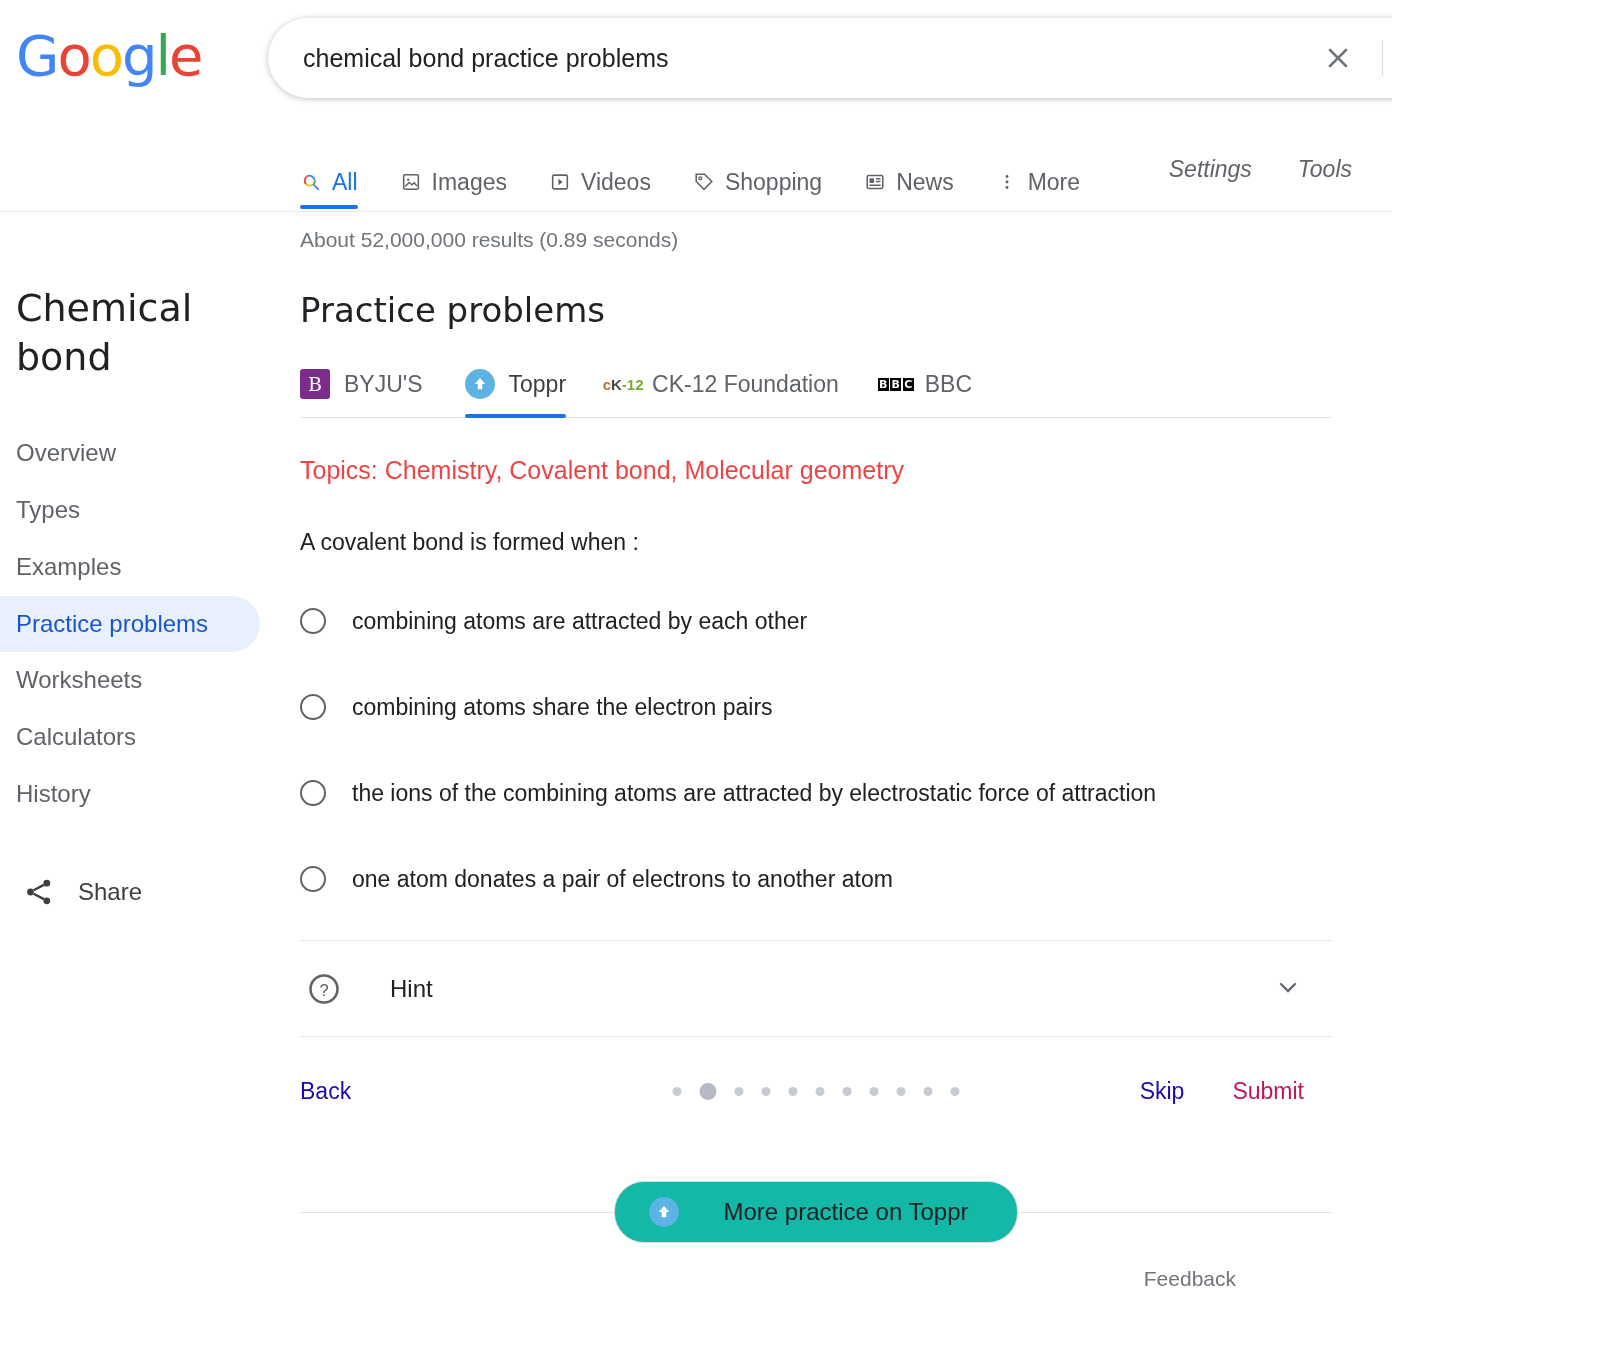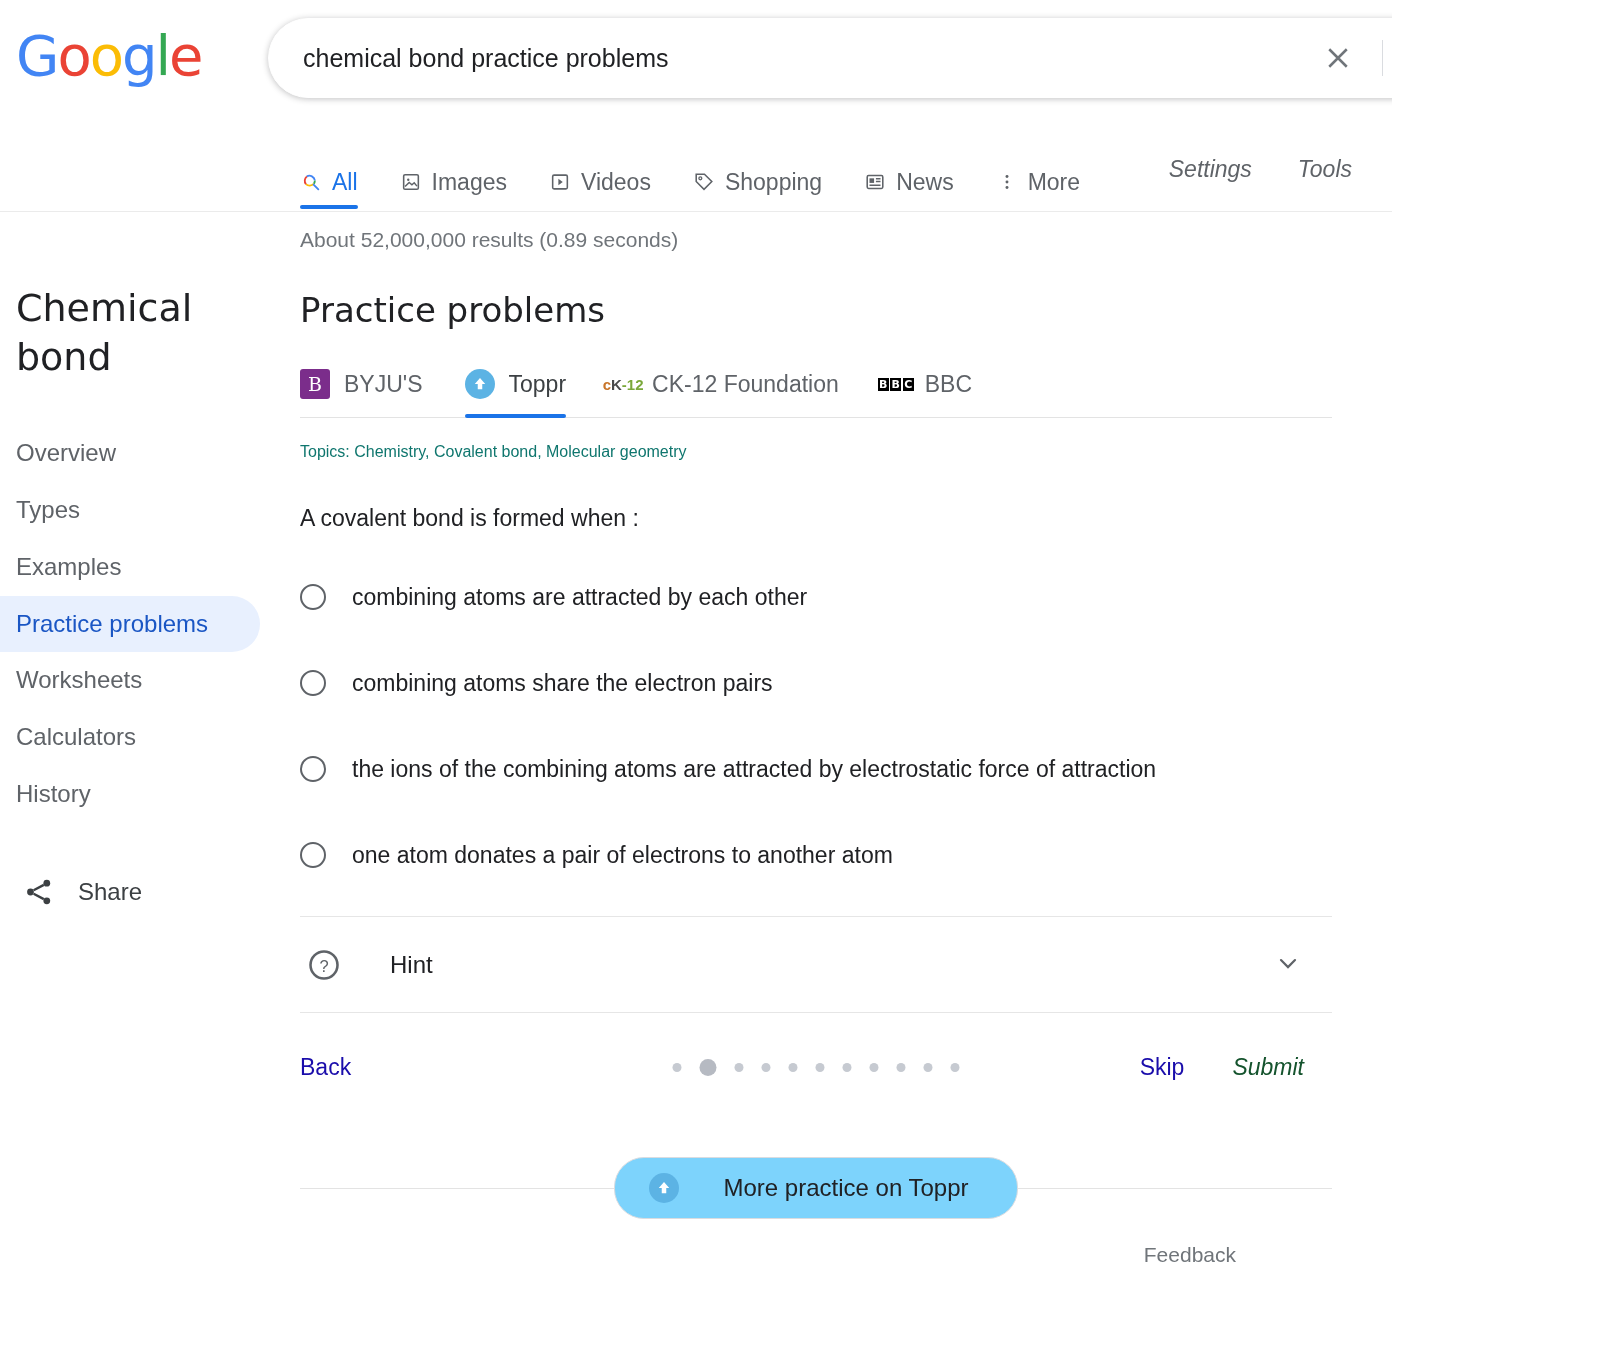--- a/index.html
+++ b/index.html
@@ -143,21 +143,21 @@
   .ck12-logo .c { color:#c8752a; }
   .ck12-logo .k { color:#4a4a4a; }
   .ck12-logo .n { color:#7aa83a; }
   .bbc-logo { display:flex; gap:1.5px; }
   .bbc-logo b {
     background:#000; color:#fff; font-size:11px; width:11px; height:13px;
     display:flex; align-items:center; justify-content:center;
     font-family:"DejaVu Sans", sans-serif; font-weight:700;
   }
 
-  .topics { font-size: 16px; color:#0f766e; margin-top: 25px; }
+  .topics { font-size: 25px; color:#ef4444; margin-top: 38px; }
   .question { font-size: 23px; color:#202124; margin-top: 44px; }
 
   .options { margin-top: 22px; }
   .option { display:flex; align-items:center; gap:26px; height: 86px; cursor:pointer; }
   .radio {
     width:26px; height:26px; border-radius:50%;
     border: 2px solid #5f6368; flex:none;
   }
   .opt-label { font-size:23px; color:#202124; }
 
@@ -167,37 +167,37 @@
     height: 96px;
     border-bottom: 1px solid #e6e6e6;
     cursor:pointer;
   }
   .hint-icon { width:36px; height:36px; margin-left: 6px; margin-right: 48px; flex:none; }
   .hint-label { font-size:24px; color:#202124; }
   .chevron { margin-left:auto; margin-right:30px; }
 
   .pager { display:flex; align-items:center; height: 108px; position:relative; }
   .pager-link { font-size:23px; color:#1a0dab; cursor:pointer; }
-  .pager-link.disabled { color:#14532d; cursor:default;font-style:italic; }
+  .pager-link.disabled { color:#be185d; cursor:default; }
   .dots { position:absolute; left:50%; transform:translateX(-50%); display:flex; align-items:center; gap:18px; }
   .dot { width:9px; height:9px; border-radius:50%; background:#c6cad1; }
   .dot.active { width:17px; height:17px; background:#b6bac2; }
   .pager-right { margin-left:auto; display:flex; align-items:center; gap:48px; padding-right: 28px; }
 
   .more-row { position:relative; display:flex; align-items:center; justify-content:center; margin-top: 36px; }
   .more-row::before, .more-row::after {
     content:""; position:absolute; top:50%; height:1px; background:#e3e3e3;
   }
   .more-row::before { left:0; width:325px; }
   .more-row::after  { right:0; width:325px; }
   .more-btn {
     display:flex; align-items:center; gap:44px;
     border:1px solid #dadce0; border-radius:30px;
     height: 62px; padding: 0 48px 0 34px;
-    background:#7dd3fc; cursor:pointer; z-index:1;
+    background:#14b8a6; cursor:pointer; z-index:1;
   }
   .more-btn .lbl { font-size:24px; color:#202124; }
 
   .feedback { text-align:right; padding-right: 96px; margin-top: 24px; font-size:21px; color:#70757a; cursor:pointer; }
 </style>
 </head>
 <body>
 
 <div class="page">
 

